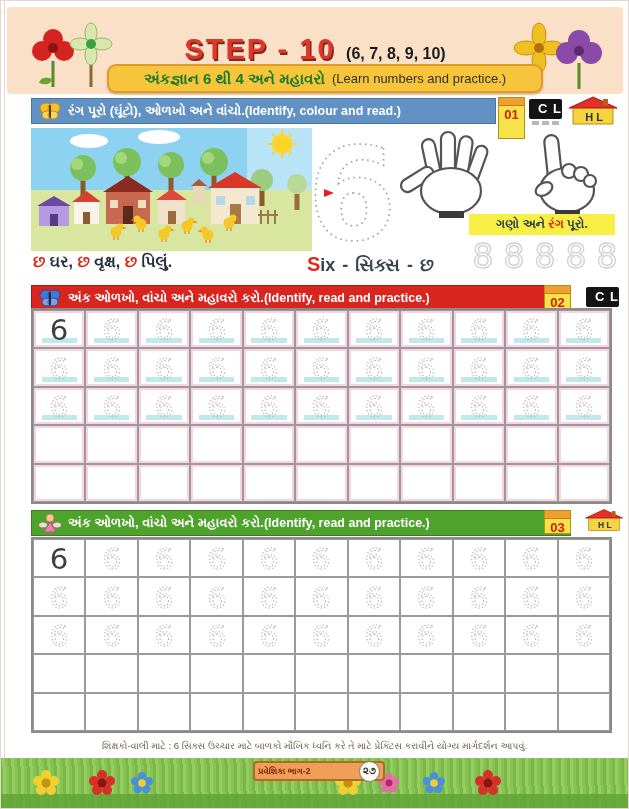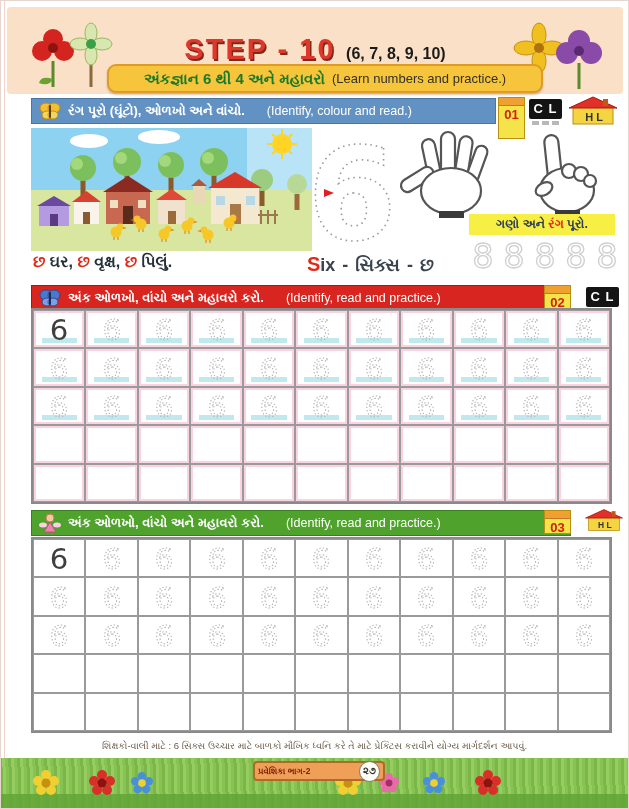--- a/index.html
+++ b/index.html
@@ -23,31 +23,31 @@
   .banner-guj{font-size:15px;font-weight:bold;color:#1b7a2a;margin-right:7px;}
   .banner-eng{font-size:13px;font-weight:normal;color:#31302a;}
 
   
   .bar{position:absolute;left:30px;height:26px;display:flex;align-items:center;
        box-sizing:border-box;padding:12px 6px;color:#fff;white-space:nowrap;}
   .bar-blue{top:97px;width:465px;background:#6292c4;border:1px solid #4a76a4;}
   .bar-red{top:284px;width:540px;background:#d9251f;border:1px solid #a81812;}
   .bar-green{top:509px;width:540px;background:#4fa32c;border:1px solid #3a7e1f;}
   .bar-guj{font-size:13px;font-weight:bold;margin-left:6px;}
-  .bar-eng{font-size:12.5px;font-weight:normal;margin-left:22px;}
+  .bar-eng{font-size:12.5px;font-weight:bold;}
   .bar-icon{width:24px;height:22px;flex:0 0 auto;}
 
   
   .num-badge{position:absolute;width:27px;height:42px;background:#f5e34a;
              border:1px solid #b89010;box-sizing:border-box;text-align:center;
              overflow:hidden;}
   .num-badge .strip{height:7px;background:#f0a030;border-bottom:1px solid #c87820;}
   .num-badge .num{font-size:13px;font-weight:bold;color:#d02010;line-height:18px;}
   .cl-badge{position:absolute;width:33px;height:20px;background:#141414;color:#fff;
-            font-size:13px;font-weight:bold;text-align:center;line-height:20px;
+            font-size:13px;font-weight:bold;text-align:right;line-height:20px;
             letter-spacing:1px;border-radius:2px;}
   .cl-dots{position:absolute;width:33px;height:4px;display:flex;gap:3px;justify-content:center;}
   .cl-dots span{width:7px;height:4px;background:#b8b8b8;display:block;}
   .hl-badge{position:absolute;width:52px;height:31px;}
 
   
   .scene{position:absolute;left:30px;top:127px;width:281px;height:123px;}
   .big-digit{position:absolute;left:303px;top:126px;width:96px;height:127px;}
   .hand{position:absolute;top:128px;height:90px;}
   .hand-five{left:394px;width:112px;}

